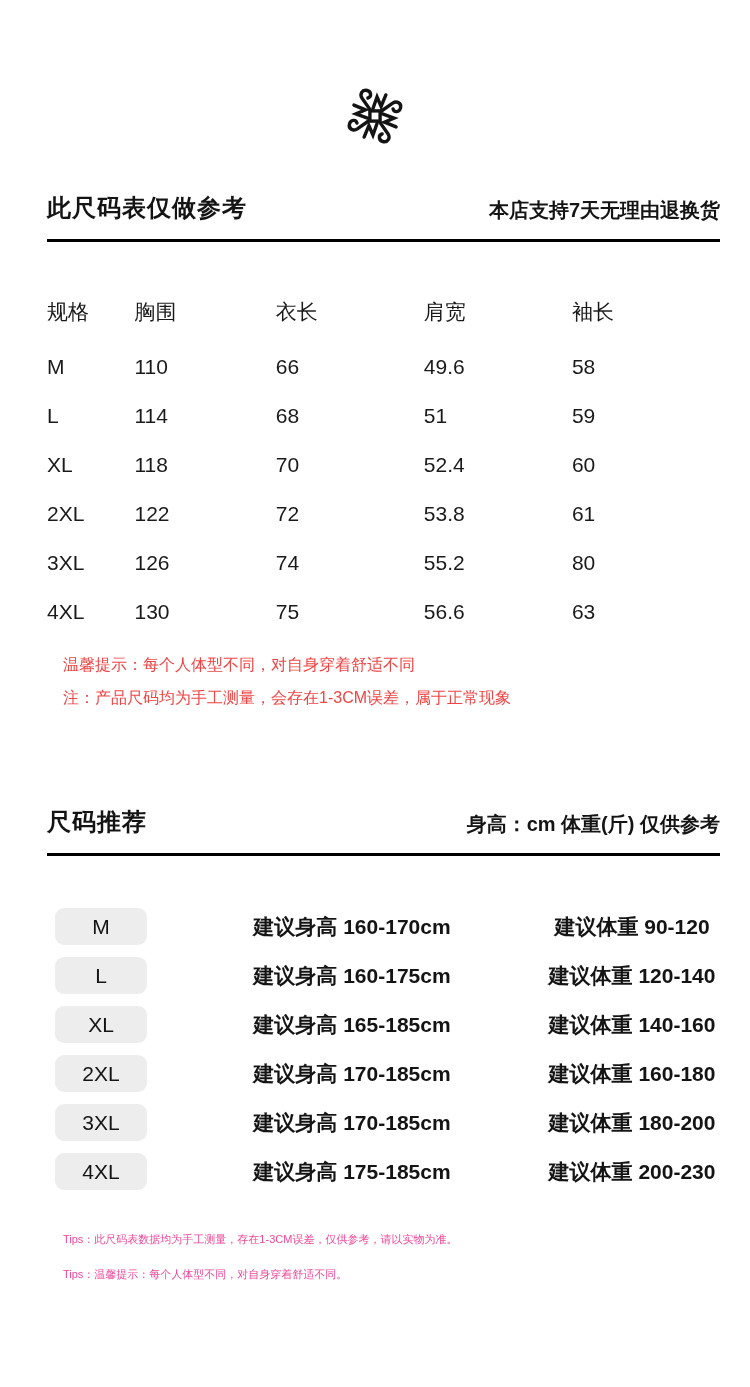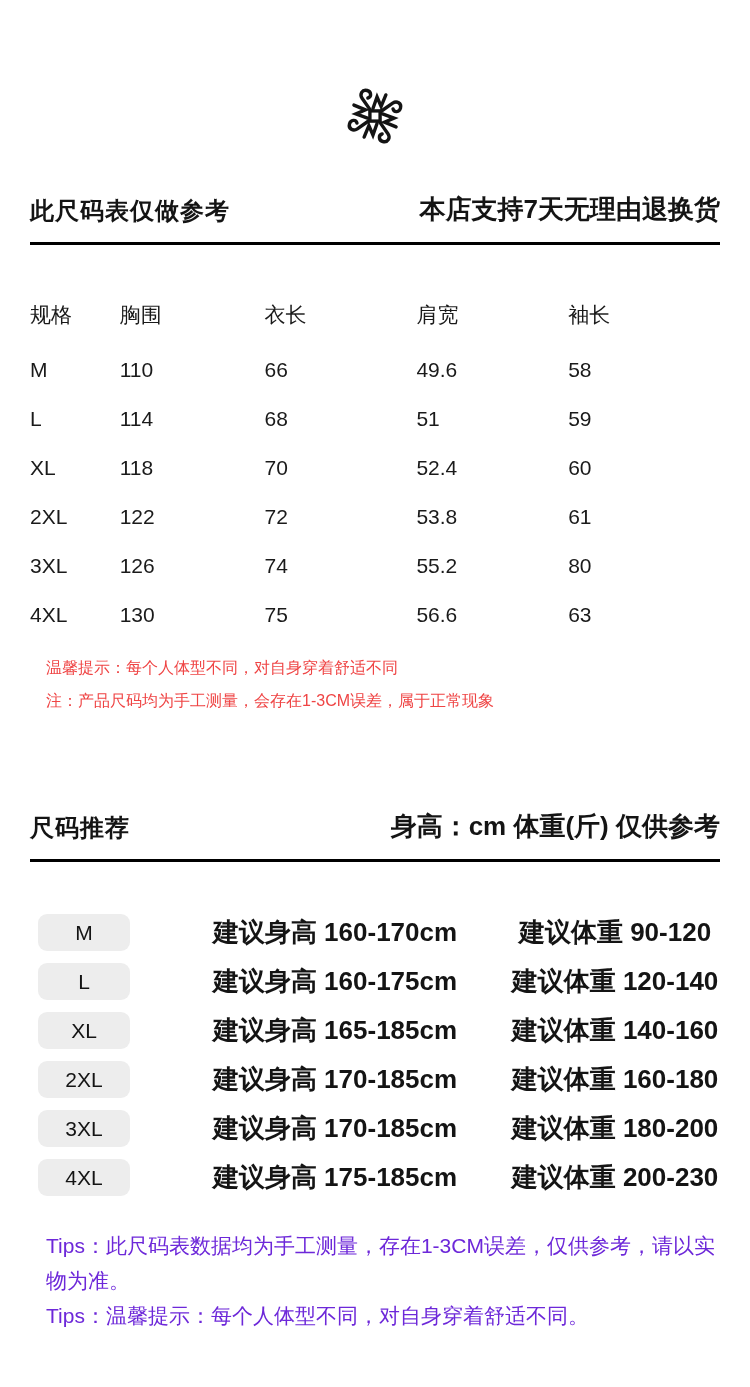--- a/index.html
+++ b/index.html
@@ -9,29 +9,29 @@
     font-family: "Liberation Sans", "DejaVu Sans", sans-serif;
     color: #141414;
     overflow: hidden;
   }
   .page { width: 750px; height: 1387px; background: #ffffff; position: relative; }
 
   
   .logo-wrap { padding-top: 82px; display: flex; justify-content: center; }
 
   
-  .sec { padding: 0 30px; }
+  .sec { padding: 0 30px; margin-left: 17px; }
   .sec-head {
     margin-top: 42px;
     display: flex; justify-content: space-between; align-items: flex-end;
     border-bottom: 3px solid #000000;
     padding-bottom: 15px;
   }
   .sec-title { font-size: 24px; font-weight: 700; letter-spacing: 1px; }
-  .sec-note  { font-size: 26px; font-weight: 600; text-align: right; }
+  .sec-note  { font-size: 20px; font-weight: 600; text-align: right; }
 
   
   table.size-table { width: 100%; border-collapse: collapse; table-layout: fixed; margin-top: 54px; }
   table.size-table th, table.size-table td {
     text-align: left; font-size: 21px; font-weight: 400; color: #1a1a1a;
   }
   table.size-table th { height: 46px; padding-bottom: 14px; vertical-align: middle; }
   table.size-table td { height: 49px; vertical-align: middle; }
   table.size-table th:nth-child(1), table.size-table td:nth-child(1) { width: 13%; }
   table.size-table th:nth-child(2), table.size-table td:nth-child(2) { width: 21%; }
@@ -48,24 +48,24 @@
   .rec-row {
     display: grid; grid-template-columns: 130px 350px 210px;
     align-items: center; height: 49px;
   }
   .badge {
     display: flex; align-items: center; justify-content: center;
     width: 92px; height: 37px; margin-left: 8px;
     background: #ededed; border-radius: 9px;
     font-size: 21px; font-weight: 400; color: #141414;
   }
-  .rec-h, .rec-w { text-align: center; font-size: 26px; font-weight: 600; color: #141414; }
+  .rec-h, .rec-w { text-align: center; font-size: 21px; font-weight: 600; color: #141414; }
 
   .tips { margin-top: 26px; padding-left: 16px; }
-  .tips p { font-size: 21px; line-height: 35px; color: #6d28d9; }
+  .tips p { font-size: 11px; line-height: 35px; color: #ec4899; }
 </style>
 </head>
 <body>
 
 <div class="page">
 
   <div class="logo-wrap">
     <svg viewBox="0 0 200 200" width="68" height="68" aria-hidden="true">
       <g fill="none" stroke="#141414" stroke-width="10" stroke-linecap="round">
         <rect x="85" y="85" width="30" height="30"></rect>

